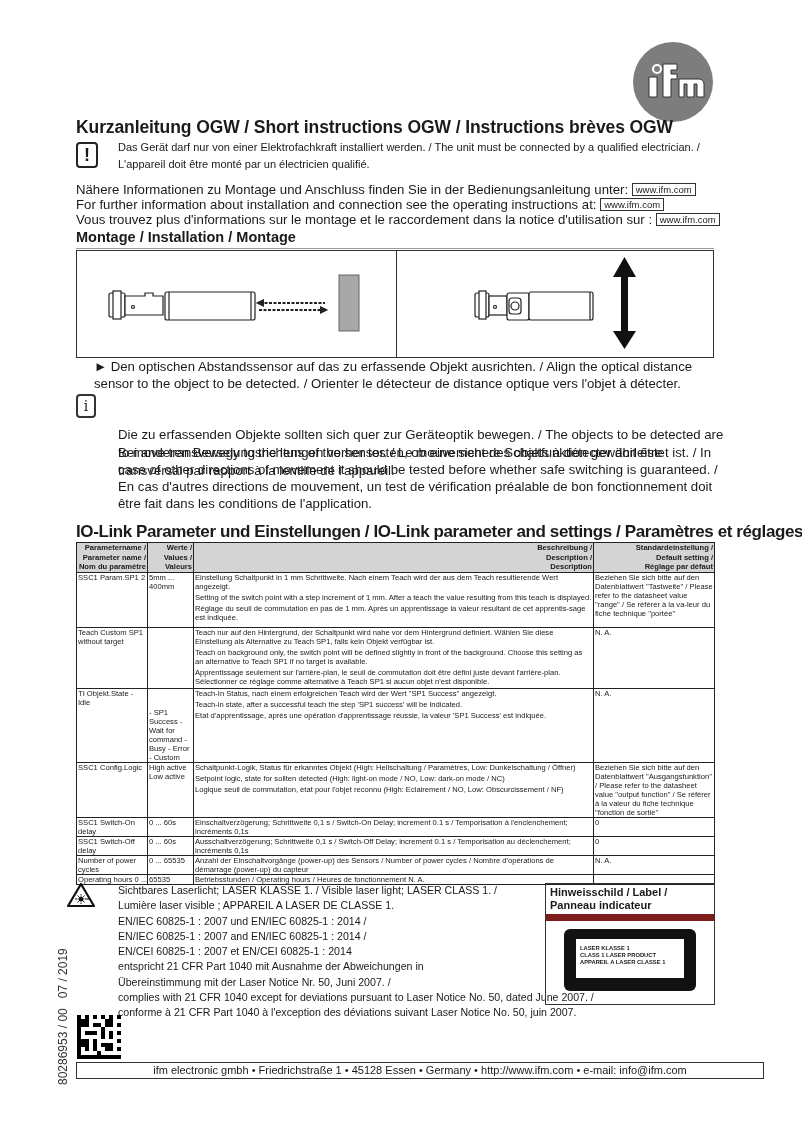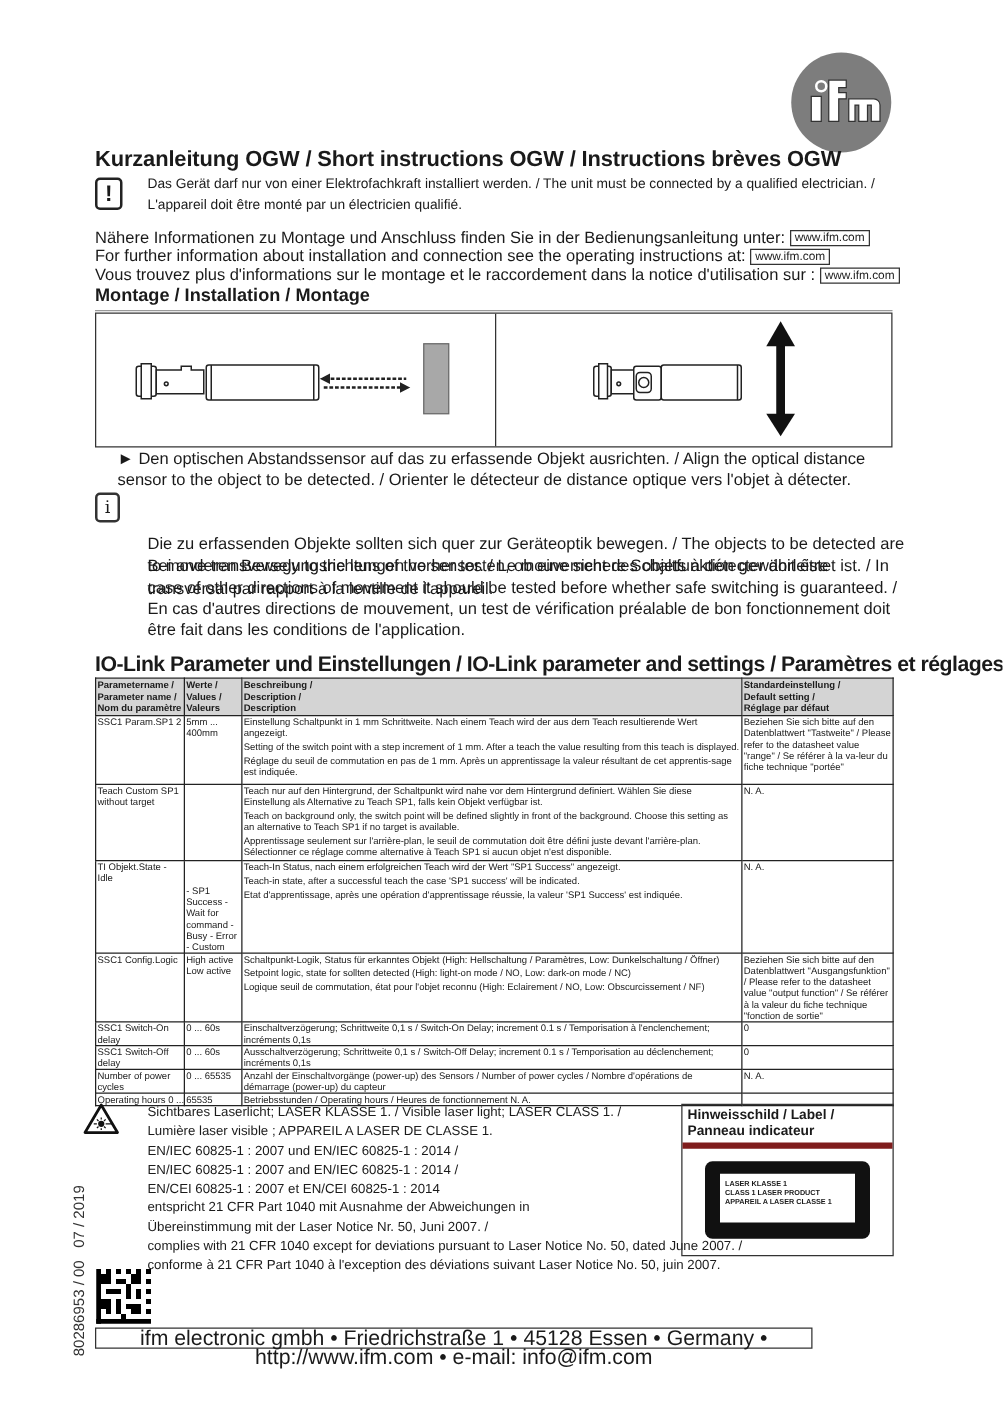--- a/index.html
+++ b/index.html
@@ -19,33 +19,33 @@
   #diagram{left:76px;top:250px;width:638px;height:108px;border:1px solid #333;box-sizing:border-box;}
   #diagram .divider{position:absolute;left:319px;top:0;width:1px;height:106px;background:#333;}
   #align-text{left:94px;top:358px;font-size:13.2px;line-height:17px;width:640px;}
   .info-icon{left:76px;top:394px;width:20px;height:24px;border:2px solid #333;border-radius:4px;box-sizing:border-box;text-align:center;font-family:"DejaVu Serif",serif;font-size:14px;line-height:20px;}
   #info-text-1{left:118px;top:394px;font-size:13.2px;line-height:18px;width:610px;margin-top:32px;}
   #info-text-2{left:118px;top:444px;font-size:13.2px;line-height:17px;width:610px;}
   #iolink-head{left:76px;top:522px;font-size:17px;font-weight:bold;white-space:nowrap;letter-spacing:-0.4px;}
   
   #param-table{left:76px;top:542px;width:638px;border-collapse:collapse;font-size:7.6px;line-height:9px;table-layout:fixed;}
   #param-table td,#param-table th{border:1px solid #222;vertical-align:top;padding:0 1px;overflow:hidden;}
-  #param-table thead th{background:#d4d4d4;font-weight:bold;text-align:left;line-height:9.5px;}
+  #param-table thead th{background:#d4d4d4;font-weight:bold;text-align:right;line-height:9.5px;}
   #param-table .p{margin:0 0 2px 0;}
   col.c1{width:71px;} col.c2{width:46px;} col.c3{width:400px;} col.c4{width:121px;}
   
   .laser-icon{left:66px;top:882px;width:30px;height:26px;}
   #laser-text{left:118px;top:883px;font-size:10.6px;line-height:15.3px;width:440px;}
   #label-box{left:545px;top:883px;width:170px;height:122px;border:1px solid #333;box-sizing:border-box;}
-  #label-box .head{font-weight:bold;font-size:11px;line-height:13px;padding:2px 4px;border-bottom:5px solid #7f1d1d;}
+  #label-box .head{font-weight:bold;font-size:11px;line-height:13px;padding:2px 4px;border-bottom:7px solid #7f1d1d;}
   #label-plate{position:absolute;left:18px;top:45px;width:132px;height:62px;background:#111;border-radius:6px;}
   #label-plate .inner{position:absolute;left:12px;top:10px;width:108px;height:39px;background:#fff;font-family:"Liberation Sans Narrow","Liberation Sans",sans-serif;font-weight:bold;font-size:5.8px;line-height:7px;padding:6px 4px;box-sizing:border-box;}
   #side-text{left:56px;top:1085px;transform:rotate(-90deg);transform-origin:0 0;font-size:12px;white-space:nowrap;color:#333;}
   #qr{left:77px;top:1015px;width:44px;height:44px;}
-  #footer{left:76px;top:1062px;width:574px;height:17px;border:1px solid #333;box-sizing:border-box;font-size:17px;line-height:15px;text-align:center;}
+  #footer{left:76px;top:1062px;width:688px;height:17px;border:1px solid #333;box-sizing:border-box;font-size:11px;line-height:15px;text-align:center;}
 </style>
 </head>
 <body>
 
 <div id="logo" class="abs">
   <svg viewBox="0 0 80 80">
     <circle cx="24" cy="27" r="4" fill="none" stroke="#fff" stroke-width="2"></circle>
     <path d="M16 35 h8 v20 h-8 z" fill="#fff" stroke="#333" stroke-width="1"></path>
     <path d="M30 22 h14 v6 h-6 v4 h6 v5 h-6 v18 h-8 z" fill="#fff" stroke="#333" stroke-width="1"></path>
     <path d="M46 37 h20 a5 5 0 0 1 5 5 v13 h-7 v-13 h-3 v13 h-7 v-13 h-3 v13 h-5 z" fill="#fff" stroke="#333" stroke-width="1"></path>
@@ -166,21 +166,21 @@
           <div class="p">Teach on background only, the switch point will be defined slightly in front of the background. Choose this setting as an alternative to Teach SP1 if no target is available.</div>
           <div class="p">Apprentissage seulement sur l'arrière-plan, le seuil de commutation doit être défini juste devant l'arrière-plan. Sélectionner ce réglage comme alternative à Teach SP1 si aucun objet n'est disponible.</div>
         </td>
       <td>N. A.</td>
     </tr>
     <tr style="height:70px">
       <td>TI Objekt.State - Idle</td>
       <td style="padding-top:19px">- SP1 Success - Wait for command - Busy - Error - Custom</td>
       <td>
           <div class="p">Teach-In Status, nach einem erfolgreichen Teach wird der Wert "SP1 Success" angezeigt.</div>
-          <div class="p">Teach-in state, after a successful teach the case 'SP1 success' will be indicated.</div>
+          <div class="p">Teach-in state, after a successful teach the step 'SP1 success' will be indicated.</div>
           <div class="p">Etat d'apprentissage, après une opération d'apprentissage réussie, la valeur 'SP1 Success' est indiquée.</div>
         </td>
       <td>N. A.</td>
     </tr>
     <tr style="height:51px">
       <td>SSC1 Config.Logic</td>
       <td>High active Low active</td>
       <td>
           <div class="p">Schaltpunkt-Logik, Status für erkanntes Objekt (High: Hellschaltung / Paramètres, Low: Dunkelschaltung / Öffner)</div>
           <div class="p">Setpoint logic, state for sollten detected (High: light-on mode / NO, Low: dark-on mode / NC)</div>

